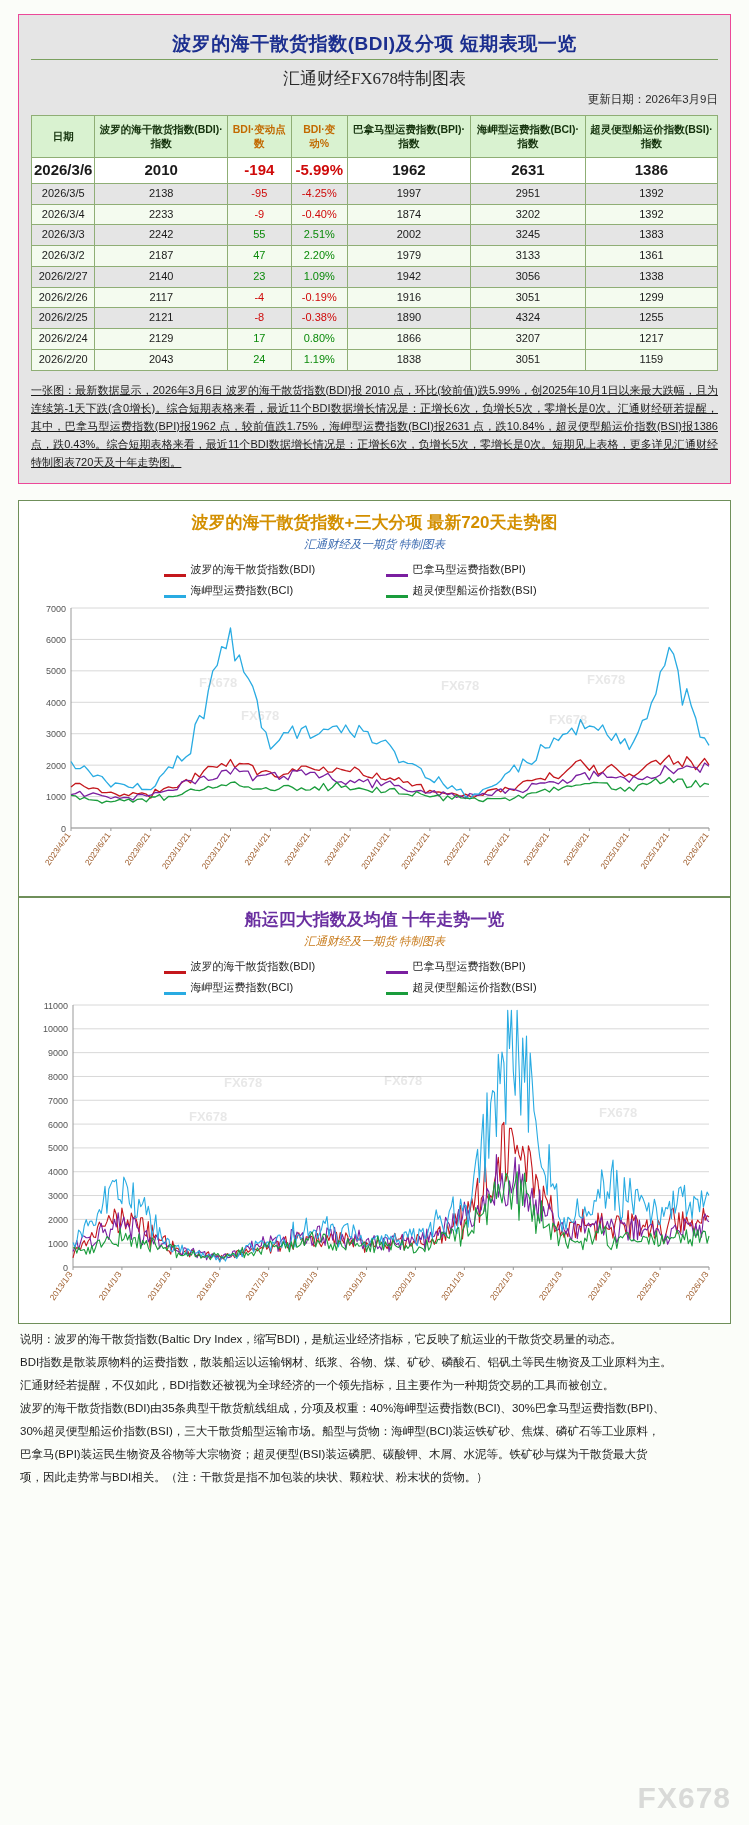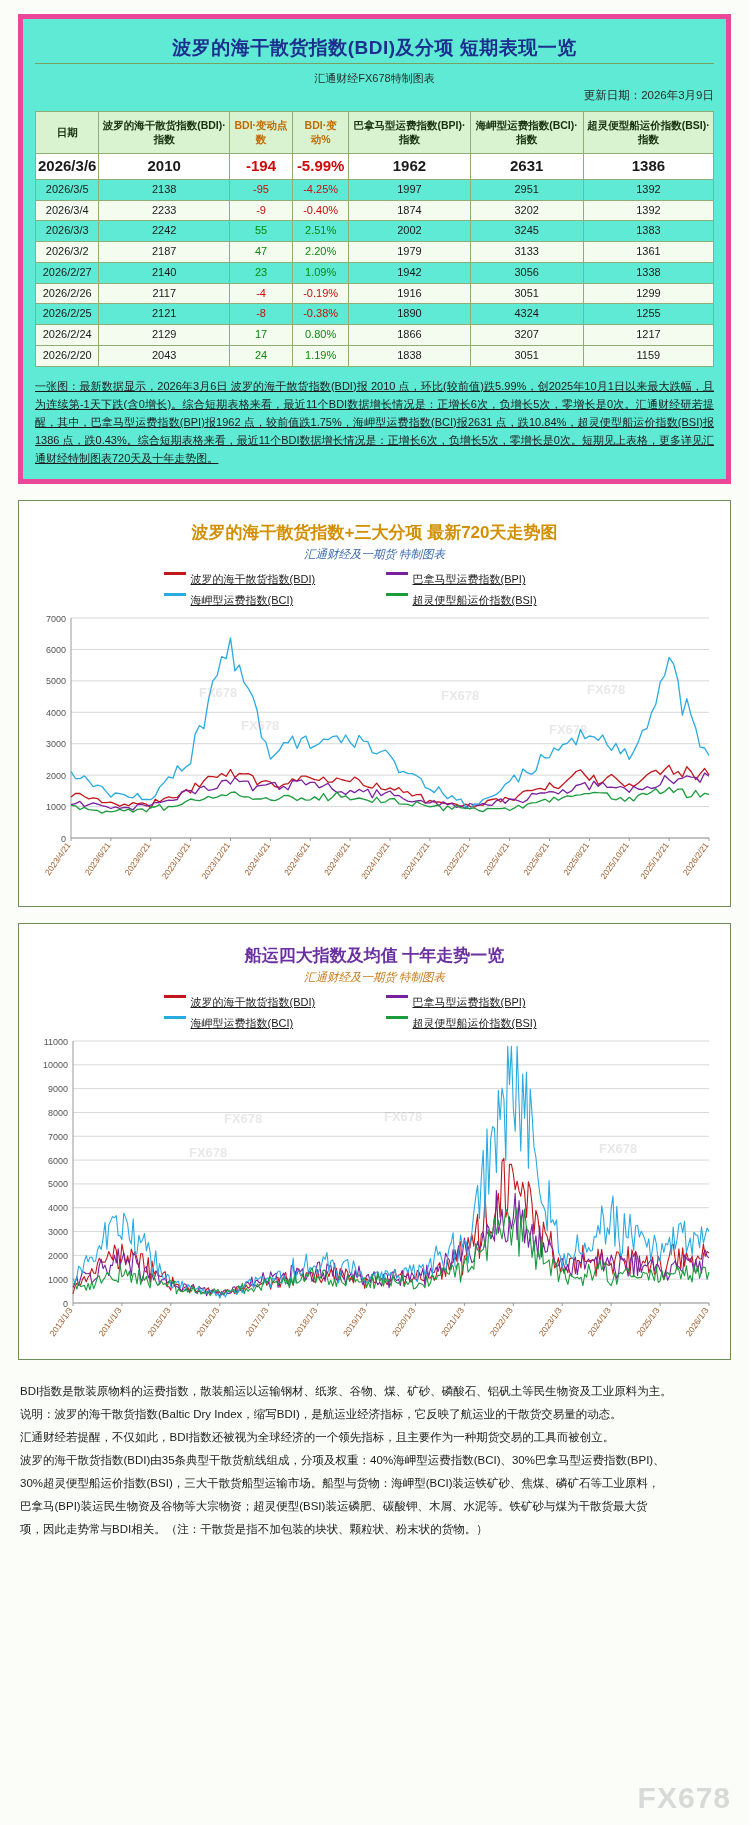--- a/index.html
+++ b/index.html
@@ -13,40 +13,41 @@
   .page {
     width: 749px;
     min-height: 1825px;
     position: relative;
     padding: 14px 18px 10px 18px;
     background: #fbfdf9;
   }
 
   
   .panel {
-    border: 5px solid #ec4899;
-    background: #5eead4;
+    border: 1px solid #ec4899;
+    background: #e5e5e5;
     margin-bottom: 16px;
     padding: 10px 12px 12px 12px;
   }
   .p1-title {
     text-align: center;
     font-size: 19px;
     font-weight: bold;
     color: #1c2f8f;
     letter-spacing: 0.5px;
     padding: 6px 0 2px 0;
     border-bottom: 1px solid #7aa05f;
     margin-bottom: 6px;
   }
   .p1-sub {
     text-align: center;
-    font-size: 11px;
+    font-size: 17px;
     color: #2a2a2a;
     padding: 1px 0;
+    font-family: Liberation Serif, serif;
   }
   .p1-sub2 {
     text-align: right;
     font-size: 11.5px;
     color: #2a2a2a;
     padding: 1px 0 8px 0;
   }
 
   table.bdi {
     border-collapse: collapse;
@@ -82,22 +83,22 @@
     color: #1b1b1b;
     margin-top: 10px;
     text-align: justify;
     text-decoration: underline;
   }
 
   
   .chart-panel {
     border: 1px solid #6f8f5a;
     background: #ffffff;
-    margin-bottom: 16px;
-    padding: 16px 10px 6px 10px;
+    margin-bottom: 0;
+    padding: 6px 10px 6px 10px;
   }
   .c-title {
     text-align: center;
     font-size: 17px;
     font-weight: bold;
     color: #d38f00;
     padding-top: 4px;
   }
   .c-title.purple { color: #6a2fa0; }
   .c-sub {
@@ -110,21 +111,21 @@
   .c-sub.orange { color: #c77a1a; }
   .legend {
     display: flex;
     flex-wrap: wrap;
     justify-content: center;
     gap: 6px 22px;
     margin: 8px auto 2px auto;
     width: 470px;
     font-size: 11px;
   }
-  .legend .li { display: flex; align-items: flex-start; gap: 5px; width: 200px; text-decoration: underline; }
+  .legend .li { display: flex; align-items: flex-end; gap: 5px; width: 200px; }
   .legend .sw { width: 22px; height: 3px; display: inline-block; }
   .plot { position: relative; }
   svg { display: block; }
   .wm {
     position: absolute;
     color: rgba(150,150,150,0.22);
     font-size: 13px;
     font-weight: bold;
     pointer-events: none;
   }
@@ -437,22 +438,22 @@
           <polyline points="44.0,251.0 45.9,250.4 47.8,256.2 49.6,250.4 51.5,253.5 53.4,253.1 55.3,252.5 57.2,257.3 59.1,250.4 60.9,256.8 62.8,248.6 64.7,255.6 66.6,250.5 68.5,243.7 70.3,242.9 72.2,250.1 74.1,247.1 76.0,244.4 77.9,239.6 79.8,241.0 81.6,243.5 83.5,246.6 85.4,247.4 87.3,247.4 89.2,249.4 91.0,231.6 92.9,243.9 94.8,242.1 96.7,236.3 98.6,243.0 100.4,238.1 102.3,249.4 104.2,241.0 106.1,240.5 108.0,251.0 109.9,236.7 111.7,251.8 113.6,243.4 115.5,247.2 117.4,243.6 119.3,250.7 121.1,254.9 123.0,240.5 124.9,242.6 126.8,248.4 128.7,252.6 130.6,249.8 132.4,248.3 134.3,251.5 136.2,250.4 138.1,253.4 140.0,248.0 141.8,247.5 143.7,250.2 145.6,248.2 147.5,260.8 149.4,255.9 151.3,258.2 153.1,258.6 155.0,258.2 156.9,255.5 158.8,259.2 160.7,256.2 162.5,258.1 164.4,253.3 166.3,259.7 168.2,258.9 170.1,256.8 172.0,261.2 173.8,259.7 175.7,260.3 177.6,258.6 179.5,259.6 181.4,262.6 183.2,259.2 185.1,255.7 187.0,258.3 188.9,256.5 190.8,259.3 192.7,260.5 194.5,261.1 196.4,259.7 198.3,257.2 200.2,259.2 202.1,258.2 203.9,256.2 205.8,257.2 207.7,260.0 209.6,252.8 211.5,256.7 213.3,250.3 215.2,260.7 217.1,255.2 219.0,258.3 220.9,256.2 222.8,255.4 224.6,258.7 226.5,255.1 228.4,250.9 230.3,254.1 232.2,257.3 234.0,249.2 235.9,246.6 237.8,250.2 239.7,246.4 241.6,244.1 243.5,248.6 245.3,249.8 247.2,248.3 249.1,251.6 251.0,249.7 252.9,248.6 254.7,244.8 256.6,251.2 258.5,245.5 260.4,254.8 262.3,244.7 264.2,251.9 266.0,242.1 267.9,250.4 269.8,249.0 271.7,247.3 273.6,241.7 275.4,248.5 277.3,241.5 279.2,243.1 281.1,238.4 283.0,235.0 284.9,242.1 286.7,249.9 288.6,243.1 290.5,246.0 292.4,242.9 294.3,237.1 296.1,237.4 298.0,243.6 299.9,251.7 301.8,247.3 303.7,253.1 305.6,246.1 307.4,253.5 309.3,243.8 311.2,244.4 313.1,249.6 315.0,250.9 316.8,252.8 318.7,241.4 320.6,247.4 322.5,246.2 324.4,241.8 326.2,248.9 328.1,246.3 330.0,249.2 331.9,248.8 333.8,246.6 335.7,244.9 337.5,254.6 339.4,248.7 341.3,254.7 343.2,241.7 345.1,255.6 346.9,248.5 348.8,239.0 350.7,248.5 352.6,245.3 354.5,253.0 356.4,244.8 358.2,248.7 360.1,247.4 362.0,253.0 363.9,242.7 365.8,247.8 367.6,249.6 369.5,250.5 371.4,248.1 373.3,243.1 375.2,253.4 377.1,248.6 378.9,251.5 380.8,248.7 382.7,246.2 384.6,255.9 386.5,255.3 388.3,252.9 390.2,249.9 392.1,250.8 394.0,251.7 395.9,254.7 397.8,243.0 399.6,253.2 401.5,249.9 403.4,241.9 405.3,245.6 407.2,246.5 409.0,242.3 410.9,242.7 412.8,235.0 414.7,236.7 416.6,236.0 418.4,240.2 420.3,241.4 422.2,231.8 424.1,233.2 426.0,244.2 427.9,232.1 429.7,230.5 431.6,249.2 433.5,233.8 435.4,229.3 437.3,223.6 439.1,239.1 441.0,236.4 442.9,233.2 444.8,236.2 446.7,210.6 448.6,216.8 450.4,219.5 452.3,218.2 454.2,216.4 456.1,206.8 458.0,227.8 459.8,197.0 461.7,205.5 463.6,199.7 465.5,184.9 467.4,201.7 469.3,187.4 471.1,196.6 473.0,206.0 474.9,192.7 476.8,176.2 478.7,179.3 480.5,192.6 482.4,212.3 484.3,193.0 486.2,185.6 488.1,174.8 490.0,223.2 491.8,182.8 493.7,208.5 495.6,176.1 497.5,195.8 499.4,197.7 501.2,203.3 503.1,224.4 505.0,207.9 506.9,236.4 508.8,217.0 510.7,226.1 512.5,203.7 514.4,230.9 516.3,230.1 518.2,228.8 520.1,226.9 521.9,242.6 523.8,226.1 525.7,228.6 527.6,231.2 529.5,248.6 531.3,239.3 533.2,237.4 535.1,235.7 537.0,246.3 538.9,251.4 540.8,241.5 542.6,243.0 544.5,244.2 546.4,245.3 548.3,244.1 550.2,245.8 552.0,244.2 553.9,252.7 555.8,241.0 557.7,244.2 559.6,231.3 561.5,239.2 563.3,247.3 565.2,241.4 567.1,234.1 569.0,236.0 570.9,226.9 572.7,236.8 574.6,232.7 576.5,229.0 578.4,248.2 580.3,250.5 582.2,252.6 584.0,247.2 585.9,239.7 587.8,251.4 589.7,241.2 591.6,239.3 593.4,240.9 595.3,238.0 597.2,235.6 599.1,235.8 601.0,242.4 602.9,244.0 604.7,242.5 606.6,244.1 608.5,244.9 610.4,244.6 612.3,244.5 614.1,239.2 616.0,240.1 617.9,240.2 619.8,247.2 621.7,236.3 623.6,242.1 625.4,247.6 627.3,233.8 629.2,249.4 631.1,248.0 633.0,237.9 634.8,246.9 636.7,241.8 638.6,239.3 640.5,242.3 642.4,240.5 644.2,241.1 646.1,240.0 648.0,233.2 649.9,237.0 651.8,246.0 653.7,237.5 655.5,242.8 657.4,232.9 659.3,246.6 661.2,242.4 663.1,249.0 664.9,231.5 666.8,240.6 668.7,232.9 670.6,245.4 672.5,237.4 674.4,234.1 676.2,234.6 678.1,246.2 680.0,239.0" fill="none" stroke="#1a9c3c" stroke-width="1.1" stroke-linejoin="round"></polyline>
         </svg>
       <div class="wm" style="left:195px;top:78px;">FX678</div>
       <div class="wm" style="left:355px;top:76px;">FX678</div>
       <div class="wm" style="left:160px;top:112px;">FX678</div>
       <div class="wm" style="left:570px;top:108px;">FX678</div>
     </div>
   </div>
 
   <div class="desc">
+      <p>说明：波罗的海干散货指数(Baltic Dry Index，缩写BDI)，是航运业经济指标，它反映了航运业的干散货交易量的动态。</p>
       <p>BDI指数是散装原物料的运费指数，散装船运以运输钢材、纸浆、谷物、煤、矿砂、磷酸石、铝矾土等民生物资及工业原料为主。</p>
-      <p>说明：波罗的海干散货指数(Baltic Dry Index，缩写BDI)，是航运业经济指标，它反映了航运业的干散货交易量的动态。</p>
       <p>汇通财经若提醒，不仅如此，BDI指数还被视为全球经济的一个领先指标，且主要作为一种期货交易的工具而被创立。</p>
       <p>波罗的海干散货指数(BDI)由35条典型干散货航线组成，分项及权重：40%海岬型运费指数(BCI)、30%巴拿马型运费指数(BPI)、</p>
       <p>30%超灵便型船运价指数(BSI)，三大干散货船型运输市场。船型与货物：海岬型(BCI)装运铁矿砂、焦煤、磷矿石等工业原料，</p>
       <p>巴拿马(BPI)装运民生物资及谷物等大宗物资；超灵便型(BSI)装运磷肥、碳酸钾、木屑、水泥等。铁矿砂与煤为干散货最大货</p>
       <p>项，因此走势常与BDI相关。（注：干散货是指不加包装的块状、颗粒状、粉末状的货物。）</p>
     </div>
 
   <div class="bigwm">FX678</div>
 </div>
 

